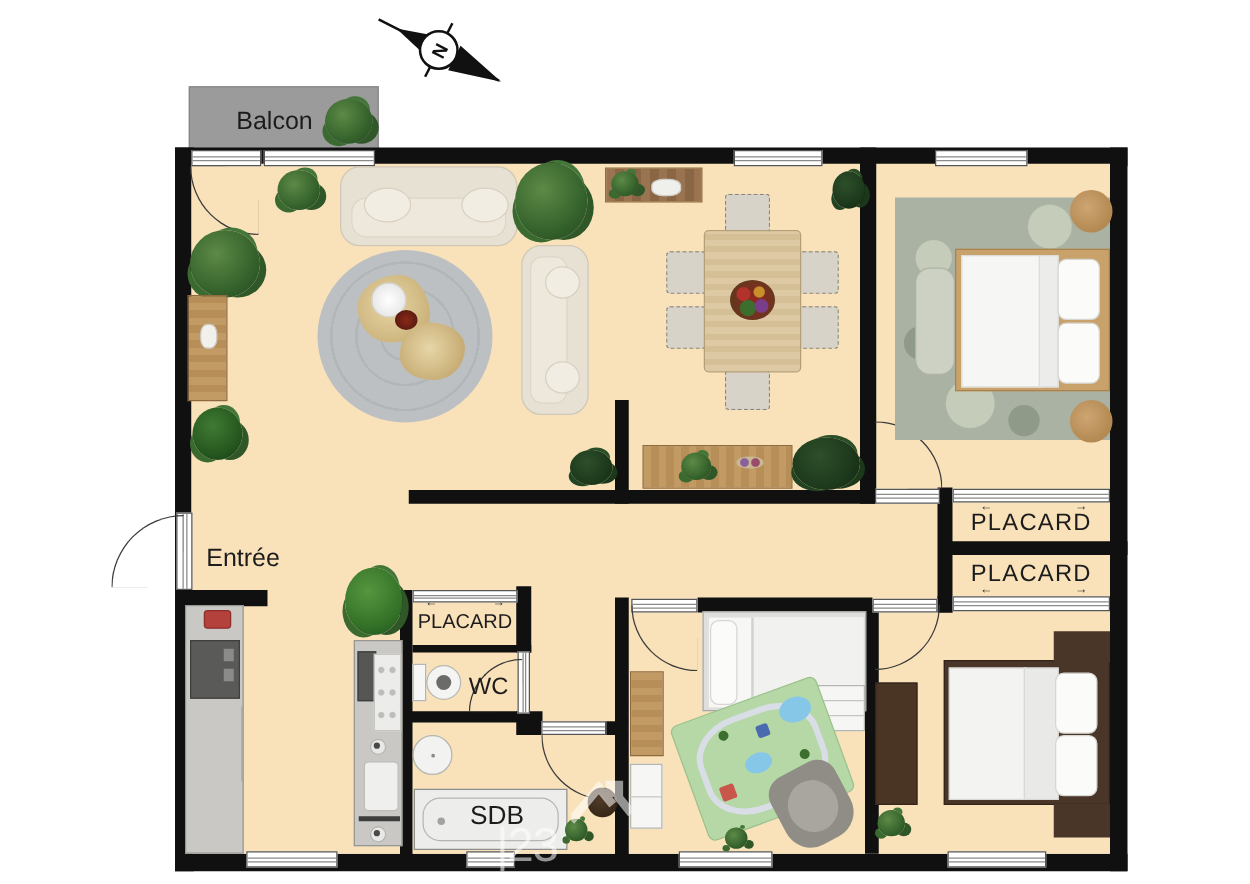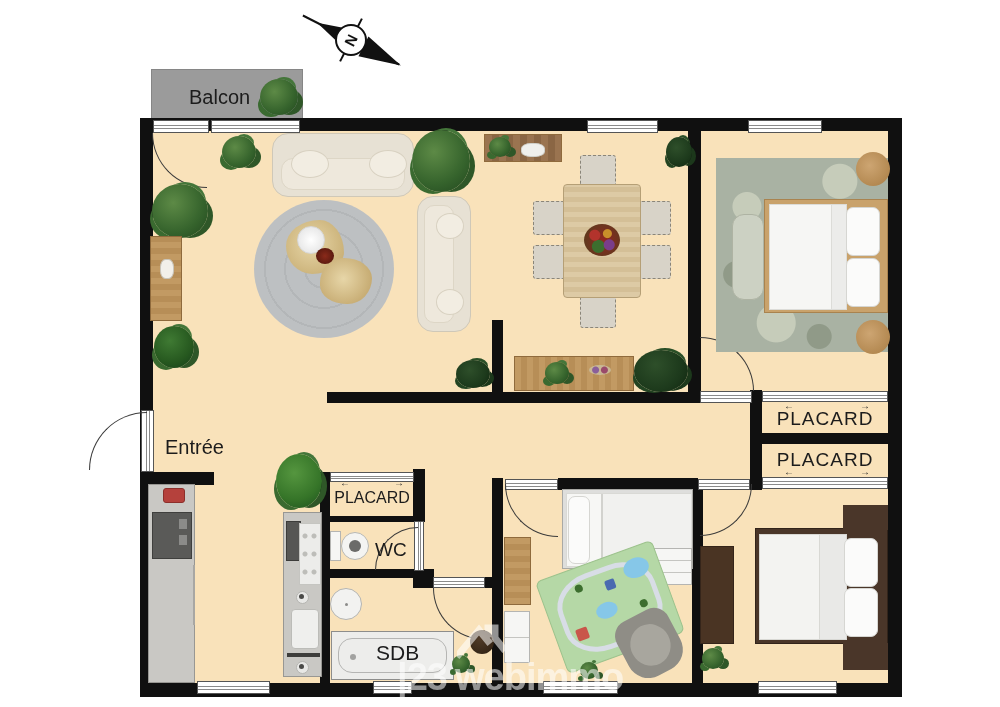--- a/index.html
+++ b/index.html
@@ -28,21 +28,21 @@
      box-shadow:9px 4px 0 -5px #1c381b, -7px 7px 0 -6px #234422, 4px -8px 0 -6px #2a4f27;}
   .wood{background:repeating-linear-gradient(90deg,#c29a63 0 6px,#b78e57 6px 12px);border:1px solid #8f6a3c;box-sizing:border-box;}
   .wood-v{background:repeating-linear-gradient(0deg,#c29a63 0 6px,#b78e57 6px 12px);border:1px solid #8f6a3c;box-sizing:border-box;}
   .sofa{position:absolute;background:#e7e1d4;border:1px solid #cfc8b8;border-radius:16px;box-sizing:border-box;}
   .cushion{position:absolute;background:#f2ede2;border:1px solid #d8d1c1;border-radius:50%;}
   .chair{position:absolute;background:#d8d3c8;border:1px solid #8a8578;box-sizing:border-box;border-radius:3px;}
   .counter{position:absolute;background:#c9c8c4;border:1px solid #989793;box-sizing:border-box;}
   .whitebox{position:absolute;background:#f6f6f4;border:1px solid #b5b5b2;box-sizing:border-box;}
   .pillow{position:absolute;background:#fbfbfa;border:1px solid #d6d6d2;border-radius:7px;}
   .arrowrow{position:absolute;display:flex;justify-content:space-between;color:#2a2a2a;font-size:10px;line-height:8px;}
-  .wm{color:rgba(255,255,255,0.55);font-weight:bold;}
+  .wm{color:rgba(255,255,255,0.55);font-weight:normal;}
 </style>
 </head>
 <body>
 
 <div id="plan">
 
   <div class="abs" style="left:296px;top:8px;width:110px;height:64px;">
     <div class="abs" style="left:0;top:0;width:110px;height:64px;transform:translate(0,0);">
       <div class="abs" style="left:55px;top:32px;width:0;height:0;">
         <div class="abs" style="left:-54px;top:-1px;width:108px;height:2px;background:#111;transform:rotate(27deg);"></div>
@@ -270,16 +270,15 @@
     <div class="abs" style="left:64px;top:29px;width:26px;height:104px;background:#e9e9e7;border:1px solid #d8d8d4;"></div>
     <div class="pillow" style="left:89px;top:33px;width:32px;height:47px;"></div>
     <div class="pillow" style="left:89px;top:83px;width:32px;height:47px;"></div>
   </div>
 
   <div class="abs" style="left:395px;top:618px;width:240px;height:82px;z-index:50;">
     <svg style="position:absolute;left:62px;top:4px;" width="48" height="40" viewBox="0 0 48 40">
       <path d="M2 32 L22 8 L31 19 M31 12 L31 6 L38 6 L38 16 L46 26" fill="none" stroke="rgba(255,255,255,0.55)" stroke-width="7" stroke-linecap="square"></path>
     </svg>
     <span class="wm" style="position:absolute;left:2px;top:38px;font-size:38px;letter-spacing:-1px;">|23</span>
-    <span class="wm" style="position:absolute;left:60px;top:38px;font-size:38px;letter-spacing:-1px;">webimmo</span>
   </div>
 
 </div>
 
 </body></html>

